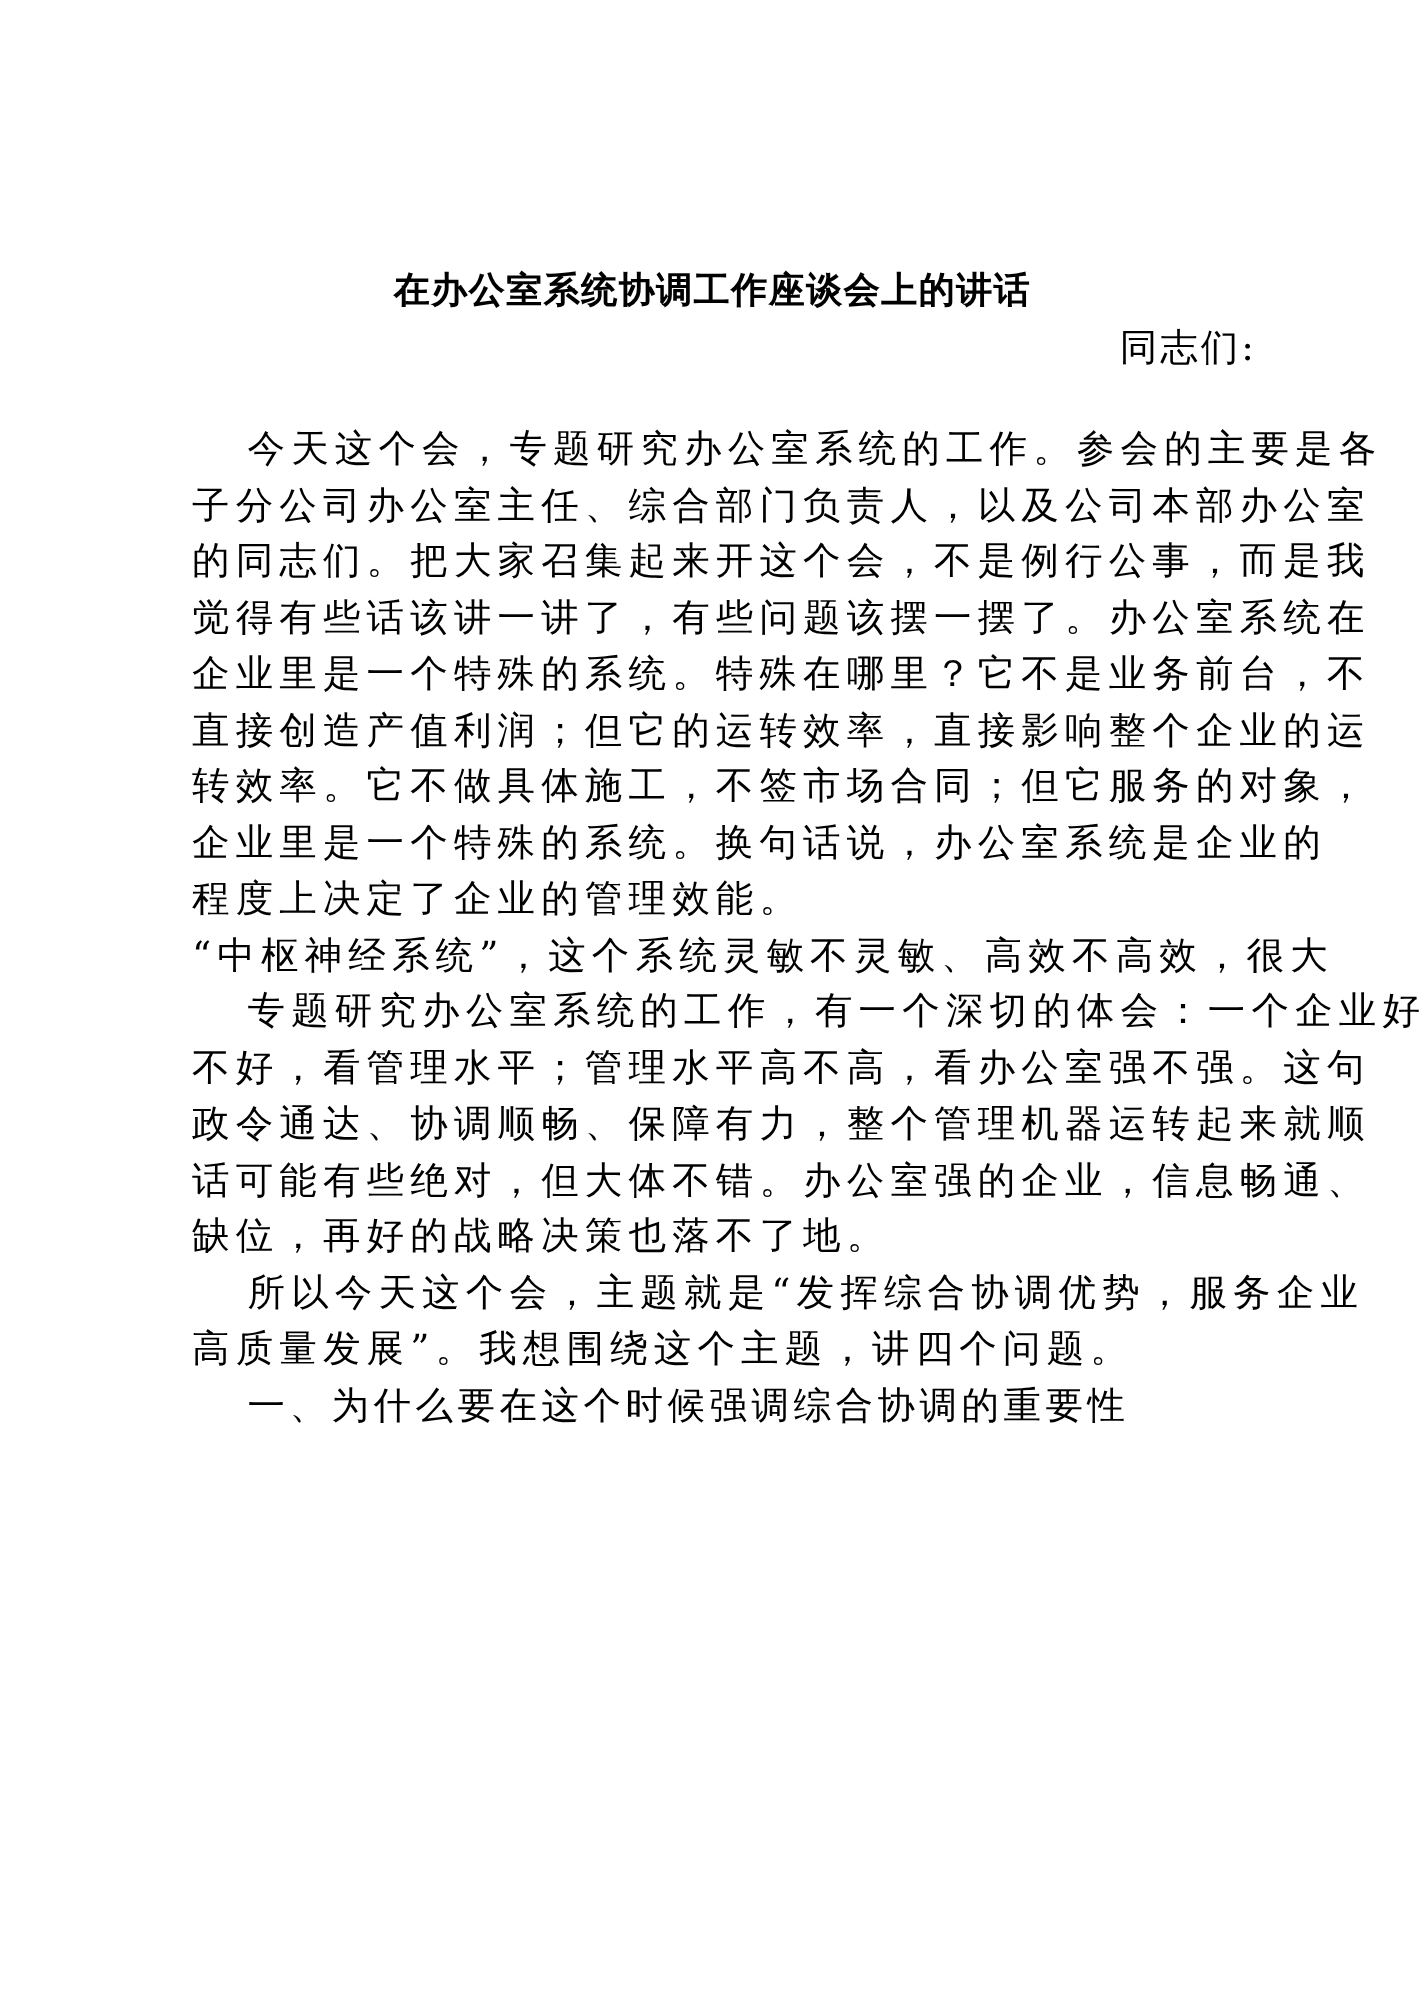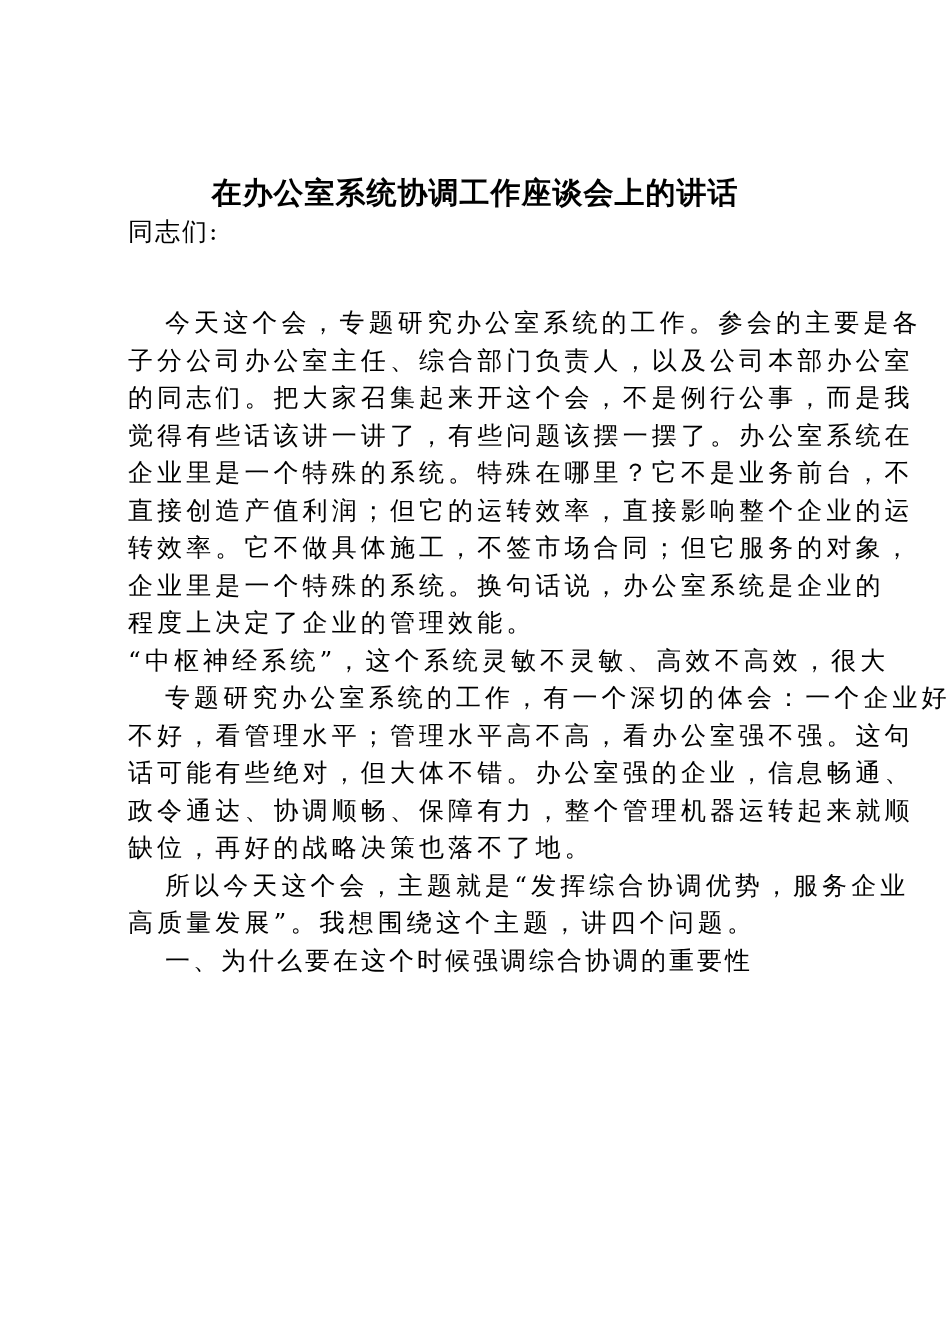--- a/index.html
+++ b/index.html
@@ -24,21 +24,21 @@
       background: #ffffff;
     }
     .title {
       position: absolute;
       left: 0;
       width: 950px;
       top: 170px;
       text-align: center;
       font-family: "DejaVu Sans", "Liberation Sans", sans-serif;
       font-weight: bold;
-      font-size: 30px;
+      font-size: 24px;
       line-height: 46px;
       letter-spacing: 1px;
       margin: 0;
     }
     .body {
       position: absolute;
       left: 128px;
       top: 212px;
       width: 710px;
     }
@@ -46,22 +46,23 @@
       display: block;
       height: 37.5px;
       line-height: 37.5px;
       font-size: 25px;
       letter-spacing: 4.1px;
       white-space: nowrap;
     }
     .salutation {
       height: 40px;
       line-height: 40px;
-      margin-bottom: 52px;
+      margin-bottom: 28px;
       letter-spacing: 2px;
+      text-align: right;
     }
     .indent {
       padding-left: 37px;
     }
     .heading {
       font-family: "DejaVu Sans", "Liberation Sans", sans-serif;
       font-weight: normal;
       font-size: 25px;
       padding-left: 37px;
       letter-spacing: 3px;
@@ -85,22 +86,22 @@
       <span class="line">直接创造产值利润；但它的运转效率，直接影响整个企业的运</span>
       <span class="line">转效率。它不做具体施工，不签市场合同；但它服务的对象，</span>
       <span class="line">企业里是一个特殊的系统。换句话说，办公室系统是企业的</span>
       <span class="line">程度上决定了企业的管理效能。</span>
       <span class="line">“中枢神经系统”，这个系统灵敏不灵敏、高效不高效，很大</span>
     </div>
 
     <div>
       <span class="line indent">专题研究办公室系统的工作，有一个深切的体会：一个企业好</span>
       <span class="line">不好，看管理水平；管理水平高不高，看办公室强不强。这句</span>
+      <span class="line">政令通达、协调顺畅、保障有力，整个管理机器运转起来就顺</span>
       <span class="line">话可能有些绝对，但大体不错。办公室强的企业，信息畅通、</span>
-      <span class="line">政令通达、协调顺畅、保障有力，整个管理机器运转起来就顺</span>
       <span class="line">缺位，再好的战略决策也落不了地。</span>
     </div>
 
     <div>
       <span class="line indent">所以今天这个会，主题就是“发挥综合协调优势，服务企业</span>
       <span class="line">高质量发展”。我想围绕这个主题，讲四个问题。</span>
     </div>
 
     <div class="line heading">一、为什么要在这个时候强调综合协调的重要性</div>
   </div>

